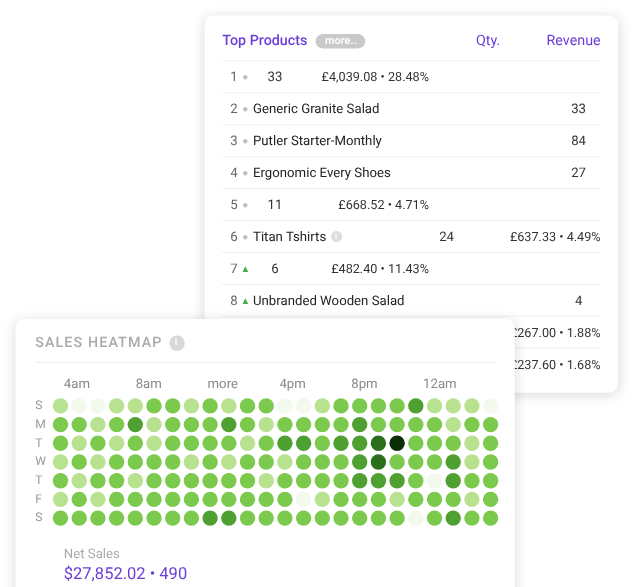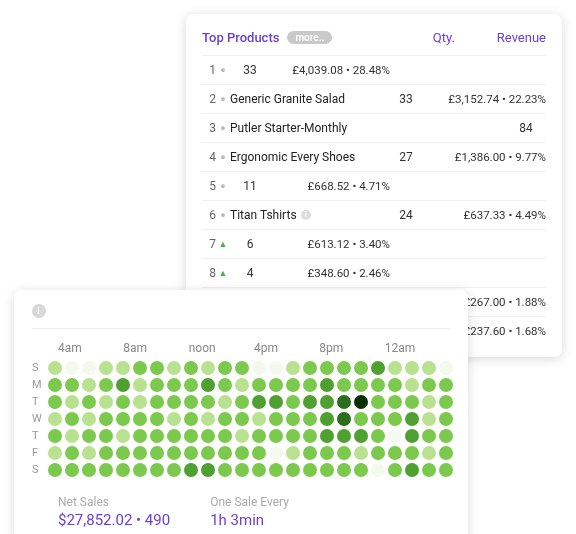--- a/index.html
+++ b/index.html
@@ -199,85 +199,84 @@
         <span class="tp-rank">1</span>
         <span class="tp-trend trend-flat">●</span>
         <span class="tp-qty">33</span>
         <span class="tp-rev">£4,039.08 • 28.48%</span>
       </div>
       <div class="tp-row">
         <span class="tp-rank">2</span>
         <span class="tp-trend trend-flat">●</span>
         <span class="tp-name">Generic Granite Salad</span>
         <span class="tp-qty">33</span>
-        <span class="tp-rev">£3,152.74 • 22.23%</span>
       </div>
       <div class="tp-row">
         <span class="tp-rank">3</span>
         <span class="tp-trend trend-flat">●</span>
         <span class="tp-name">Putler Starter-Monthly</span>
         <span class="tp-qty">84</span>
       </div>
       <div class="tp-row">
         <span class="tp-rank">4</span>
         <span class="tp-trend trend-flat">●</span>
         <span class="tp-name">Ergonomic Every Shoes</span>
         <span class="tp-qty">27</span>
-        <span class="tp-rev">£1,386.00 • 9.77%</span>
       </div>
       <div class="tp-row">
         <span class="tp-rank">5</span>
         <span class="tp-trend trend-flat">●</span>
         <span class="tp-qty">11</span>
         <span class="tp-rev">£668.52 • 4.71%</span>
       </div>
       <div class="tp-row">
         <span class="tp-rank">6</span>
         <span class="tp-trend trend-flat">●</span>
         <span class="tp-name">Titan Tshirts<span class="info-dot">i</span></span>
         <span class="tp-qty">24</span>
         <span class="tp-rev">£637.33 • 4.49%</span>
       </div>
       <div class="tp-row">
         <span class="tp-rank">7</span>
         <span class="tp-trend trend-up">▲</span>
         <span class="tp-qty">6</span>
-        <span class="tp-rev">£613.12 • 3.40%</span>
+        <span class="tp-rev">£482.40 • 11.43%</span>
       </div>
       <div class="tp-row">
         <span class="tp-rank">8</span>
         <span class="tp-trend trend-up">▲</span>
+        <span class="tp-name">Unbranded Wooden Salad</span>
         <span class="tp-qty">4</span>
-        <span class="tp-rev">£348.60 • 2.46%</span>
       </div>
       <div class="tp-row">
         <span class="tp-rank"></span>
         <span class="tp-trend trend-flat"></span>
         <span class="tp-name"></span>
         <span class="tp-qty"></span>
         <span class="tp-rev">£267.00 • 1.88%</span>
       </div>
       <div class="tp-row">
         <span class="tp-rank"></span>
         <span class="tp-trend trend-flat"></span>
         <span class="tp-name"></span>
         <span class="tp-qty"></span>
         <span class="tp-rev">£237.60 • 1.68%</span>
       </div>
     </div>
 </div>
 
 <div class="card bottom-card">
   <div class="heatmap-header">
+    <span>SALES HEATMAP</span>
     <span class="info-icon">i</span>
   </div>
   <div class="hm-hours" id="hm-hours">
       <span>4am</span>
       <span>8am</span>
-      <span>noon</span>
+      <span>more</span>
       <span>4pm</span>
       <span>8pm</span>
       <span>12am</span>
     </div>
   <div class="hm-grid-wrap">
     <div class="hm-days" id="hm-days">
         <span>S</span>
         <span>M</span>
         <span>T</span>
         <span>W</span>
@@ -468,18 +467,14 @@
           <div class="hm-cell" style="background: rgb(123, 201, 77);"></div>
           <div class="hm-cell" style="background: rgb(123, 201, 77);"></div>
         </div>
       </div>
   </div>
   <div class="stats">
     <div class="stat-block">
       <div class="stat-label">Net Sales</div>
       <div class="stat-value">$27,852.02 • 490</div>
     </div>
-    <div class="stat-block">
-      <div class="stat-label">One Sale Every</div>
-      <div class="stat-value">1h 3min</div>
-    </div>
   </div>
 </div>
 
 </body></html>

